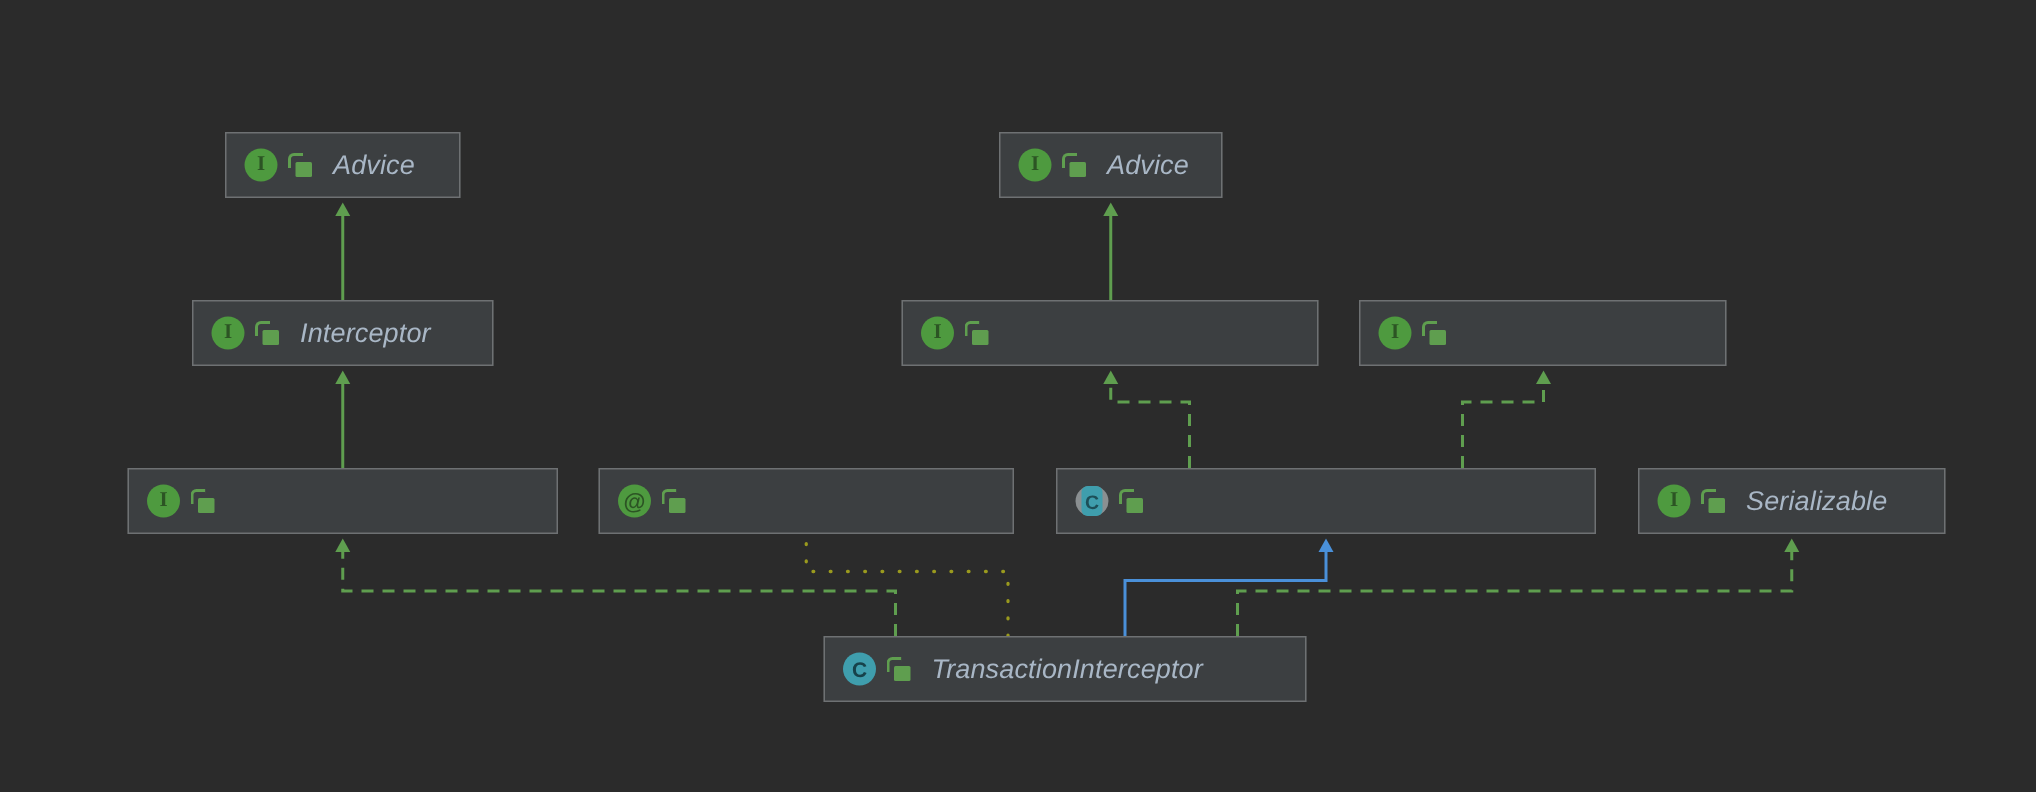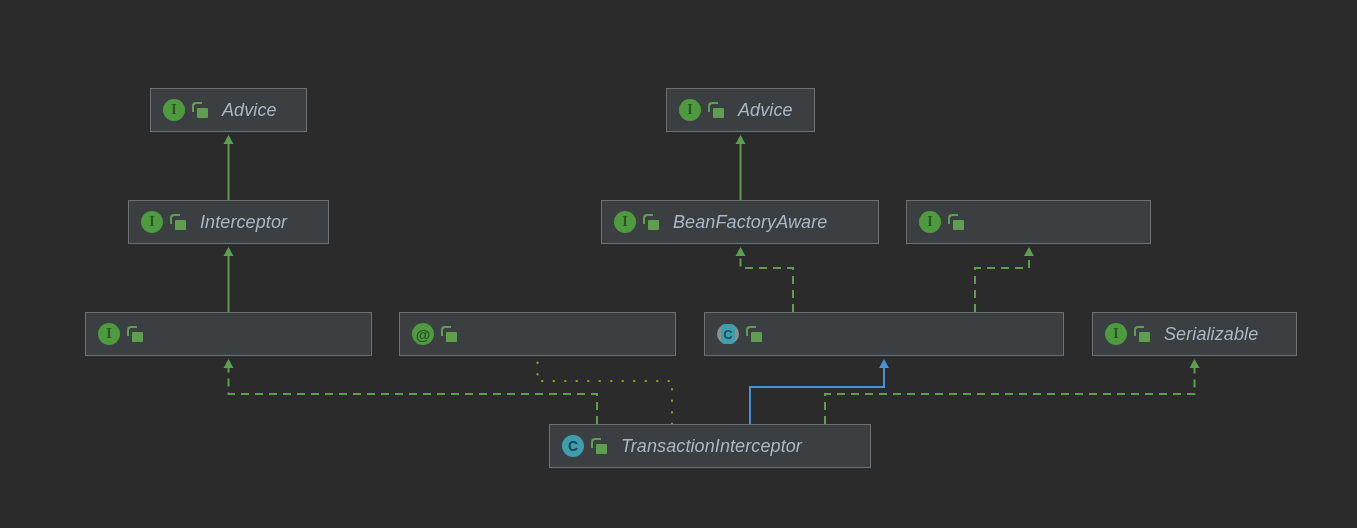--- a/index.html
+++ b/index.html
@@ -252,21 +252,20 @@
   </div>
 
   <div class="node" style="left:601px; top:200px; width:278px;">
     <span class="kind-icon ic-interface">
         <span>I</span>
       </span>
     <span class="vis-icon ic-lock-open">
         <span class="shackle"></span>
         <span class="body"></span>
       </span>
-    <span class="node-label">BeanFactoryAware</span>
   </div>
 
   <div class="node" style="left:906px; top:200px; width:245px;">
     <span class="kind-icon ic-interface">
         <span>I</span>
       </span>
     <span class="vis-icon ic-lock-open">
         <span class="shackle"></span>
         <span class="body"></span>
       </span>

